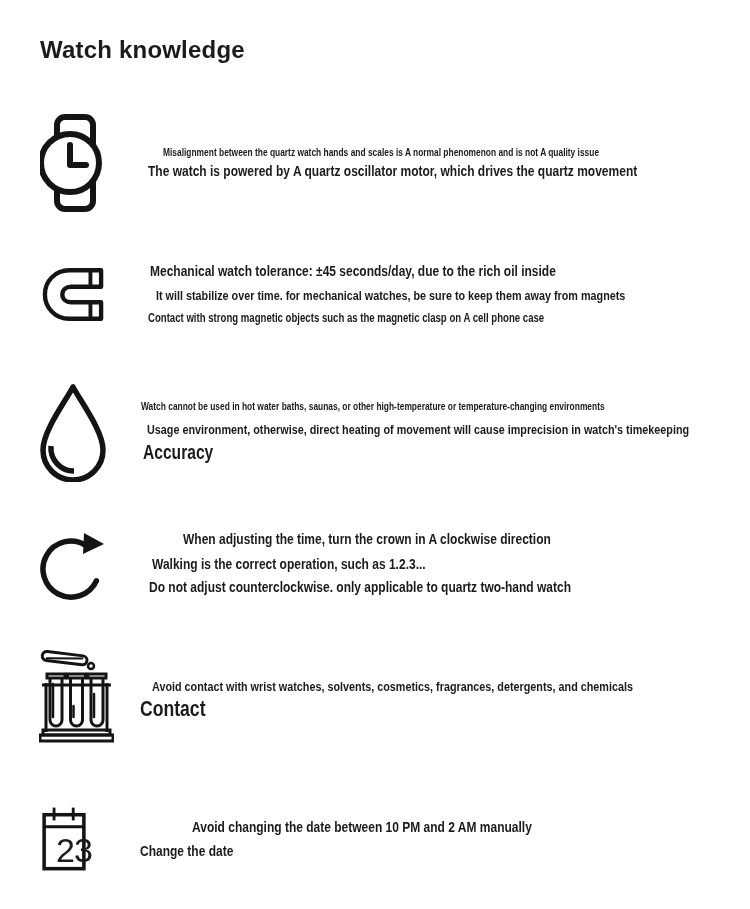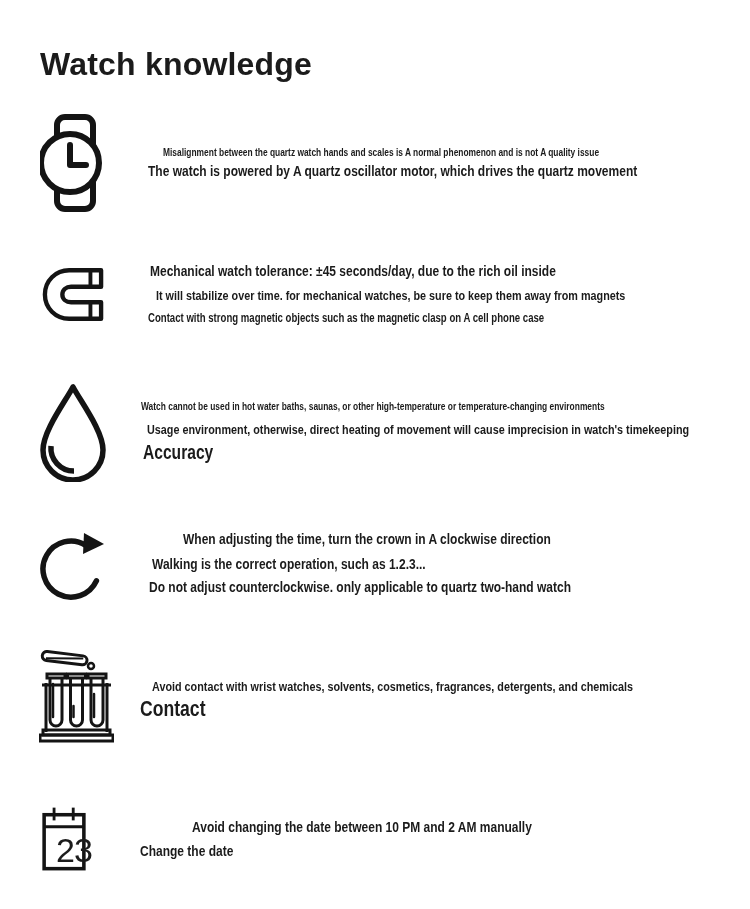--- a/index.html
+++ b/index.html
@@ -6,23 +6,22 @@
   #page{
     position:relative;
     width:750px;height:909px;
     background:#ffffff;
     font-family:"Liberation Sans", sans-serif;
     color:#1b1b1b;
     overflow:hidden;
   }
   #title{
     position:absolute;left:40px;top:36px;
-    font-size:32px;font-weight:bold;letter-spacing:0.2px;
+    font-size:24px;font-weight:bold;letter-spacing:0.2px;
     white-space:nowrap;
-    margin-top:10px;
   }
   .line{
     position:absolute;
     font-weight:bold;
     white-space:nowrap;
     transform:scaleX(0.8);
     transform-origin:0 0;
     color:#1b1b1b;
   }
   .t-xs{font-size:10.5px;}

